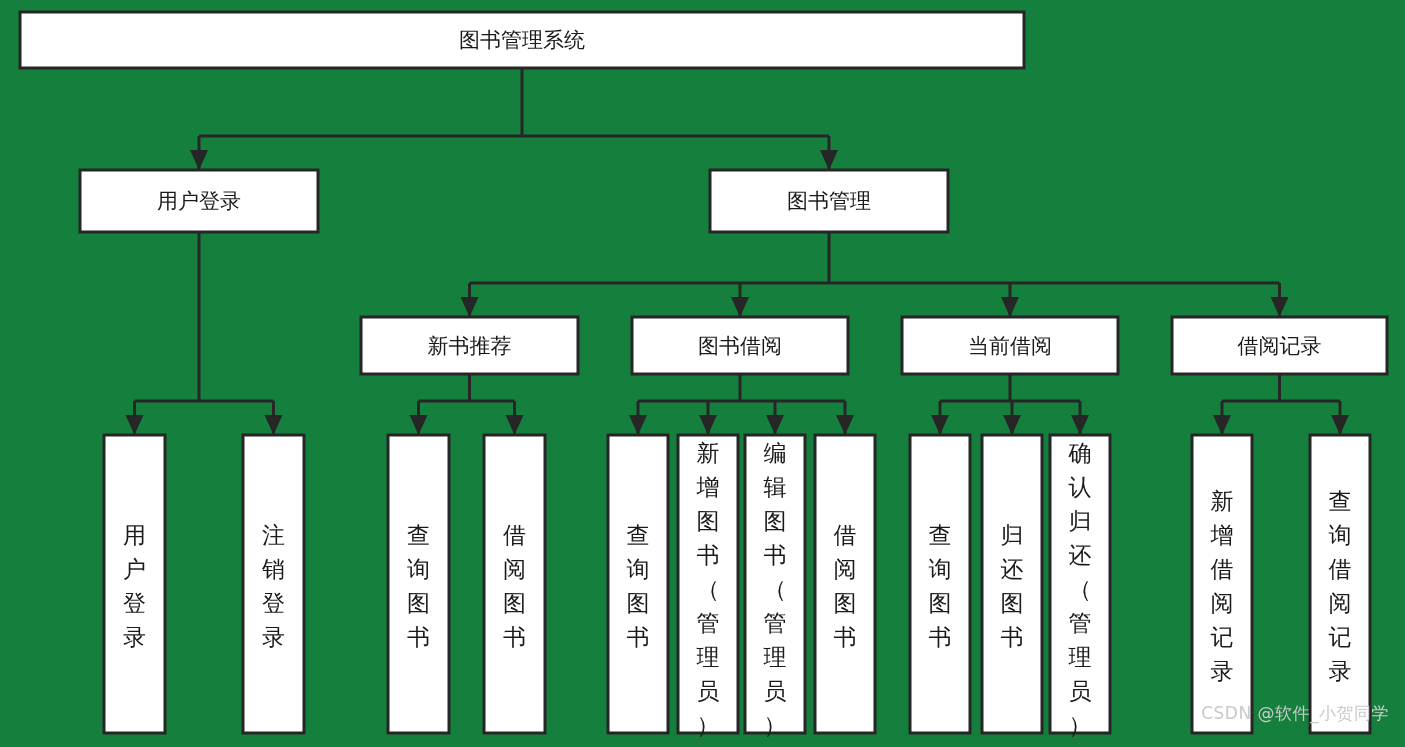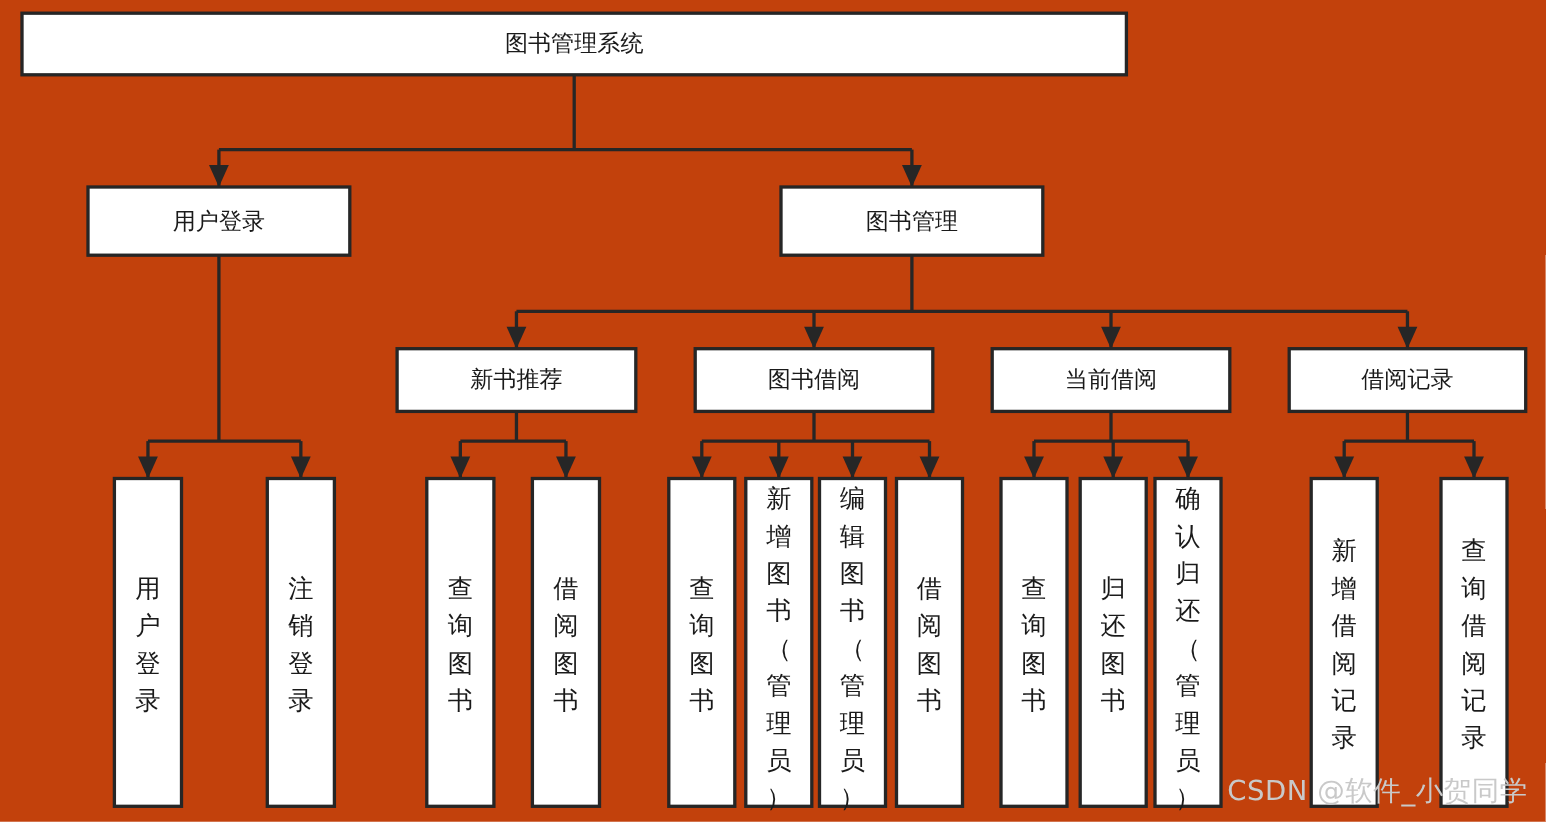--- a/index.html
+++ b/index.html
@@ -10,21 +10,21 @@
   body {
     width: 1405px;
     height: 747px;
     font-family: "DejaVu Sans", "Liberation Sans", sans-serif;
     overflow: hidden;
   }
   #diagram-root {
     position: relative;
     width: 1405px;
     height: 747px;
-    background: #c2410c;
+    background: #15803d;
   }
   svg.tree {
     position: absolute;
     top: 0;
     left: 0;
     width: 1405px;
     height: 747px;
   }
   .node-rect {
     fill: #ffffff;
@@ -51,23 +51,23 @@
     stroke-width: 3;
     fill: none;
   }
   .arrow-head {
     fill: #262626;
     stroke: none;
   }
   .watermark {
     position: absolute;
     right: 16px;
-    bottom: 12px;
-    font-family: "DejaVu Sans", "Liberation Sans", sans-serif;
-    font-size: 25px;
+    bottom: 22px;
+    font-family: "DejaVu Sans", "Liberation Sans", sans-serif;
+    font-size: 17px;
     color: #c9c9c9;
     white-space: nowrap;
     letter-spacing: 0.5px;
     pointer-events: none;
   }
 </style>
 </head>
 <body>
 
 <div id="diagram-root">

